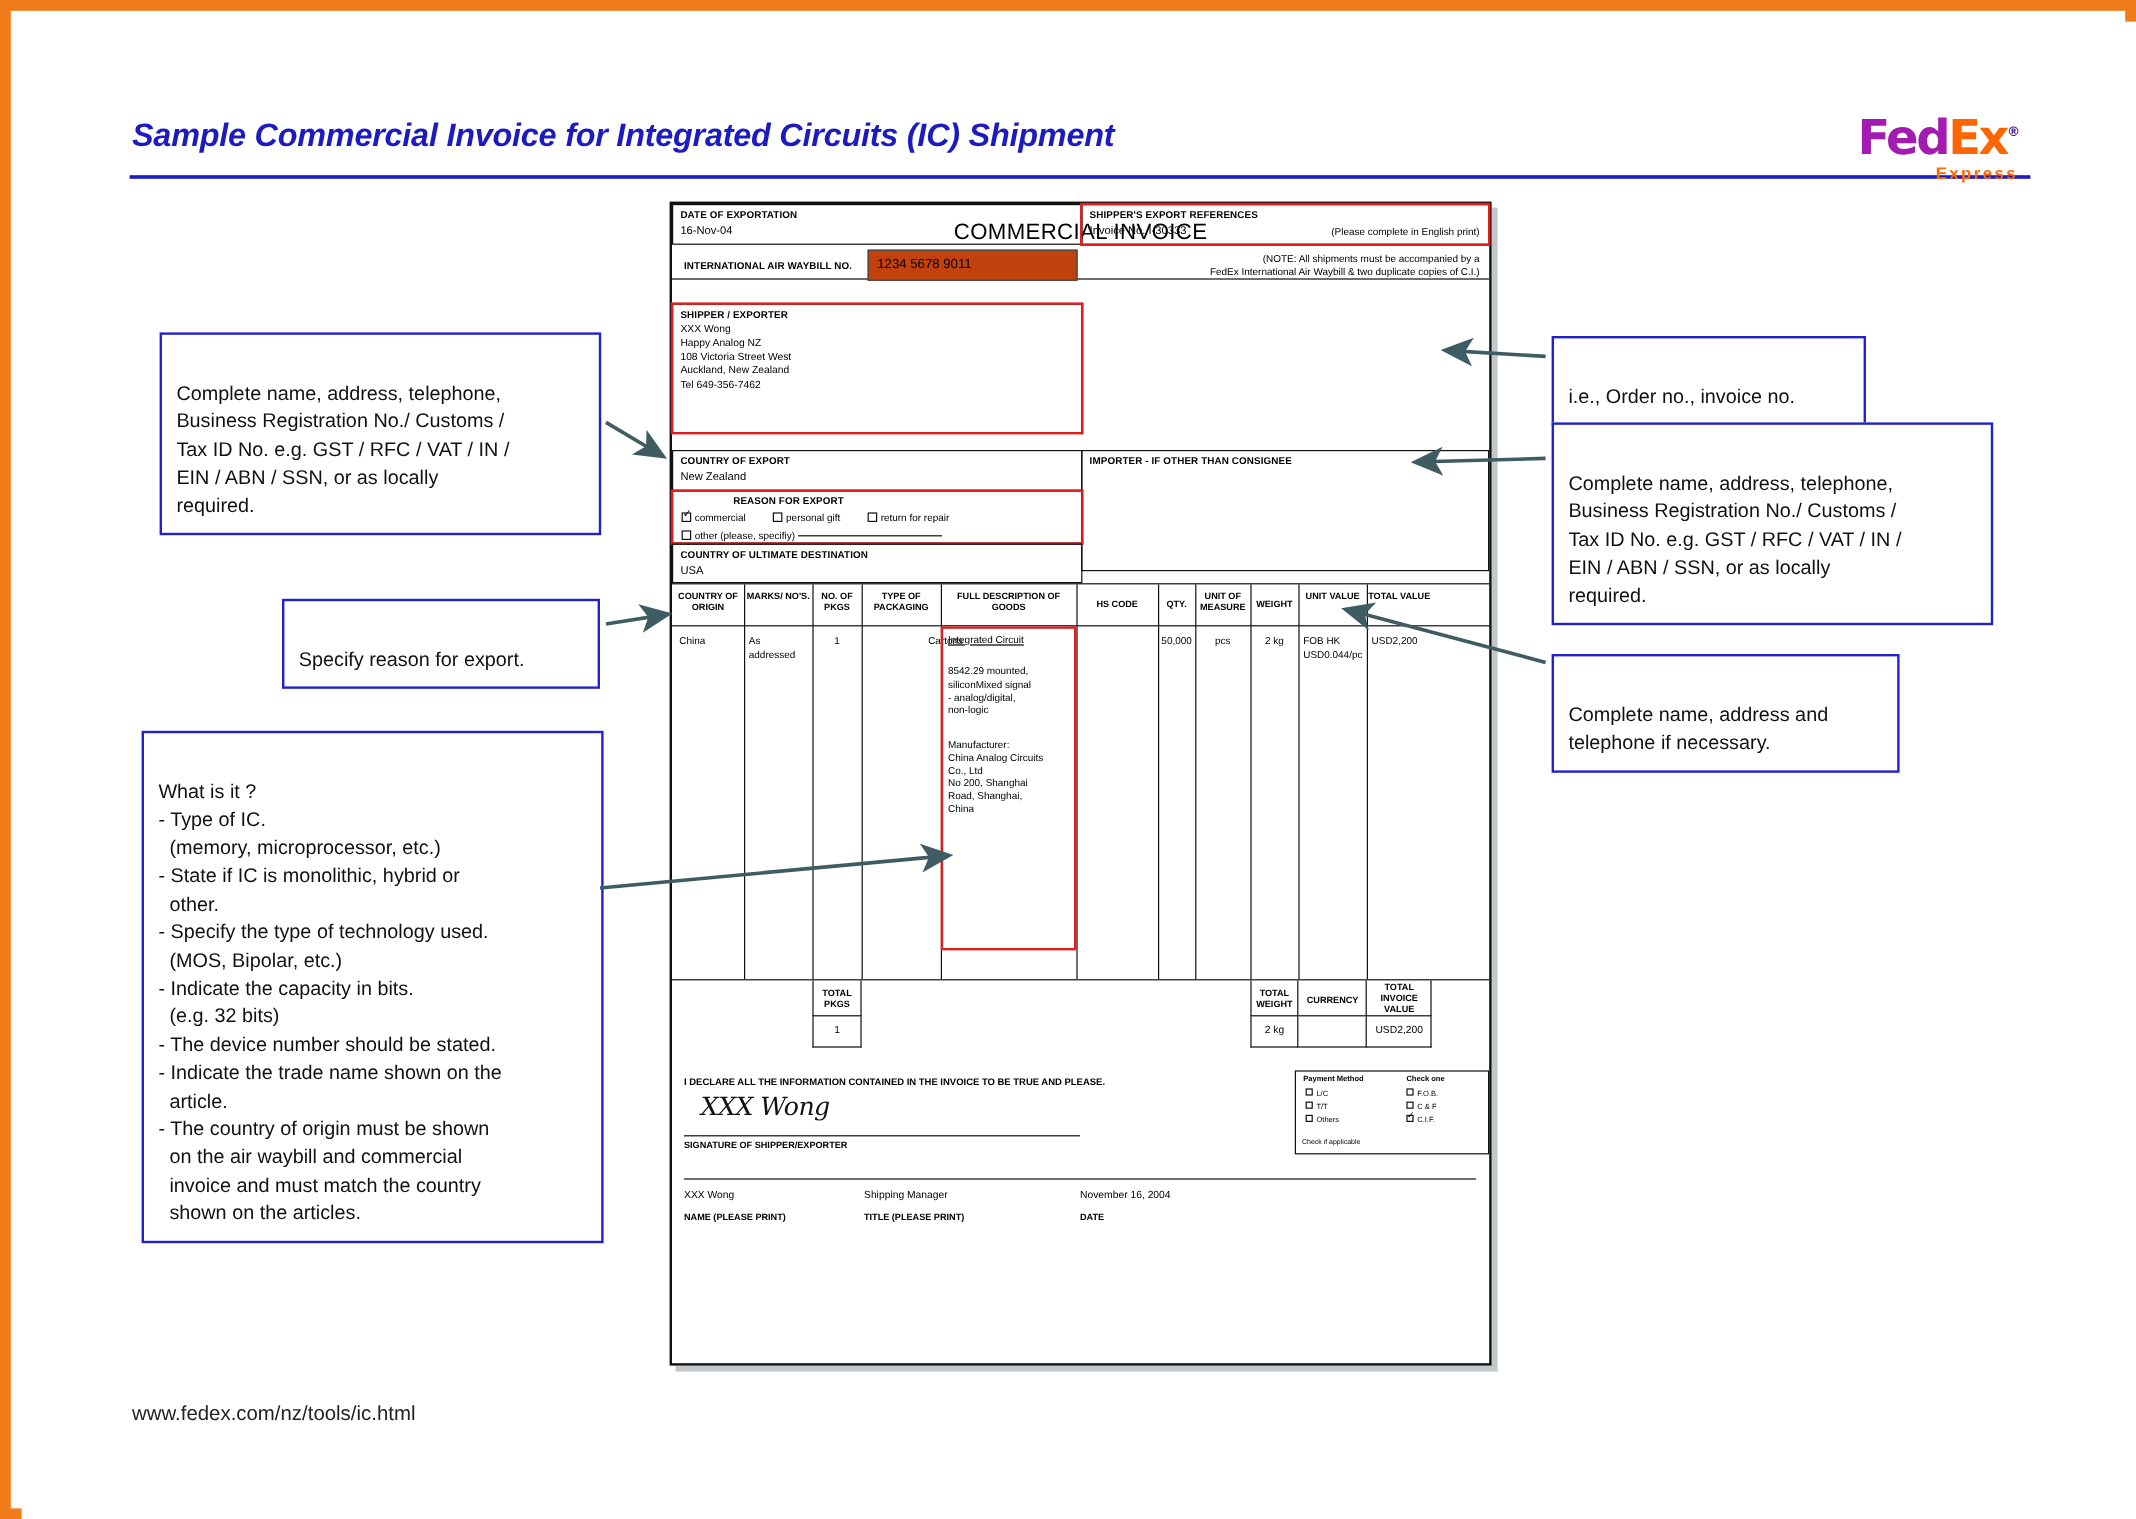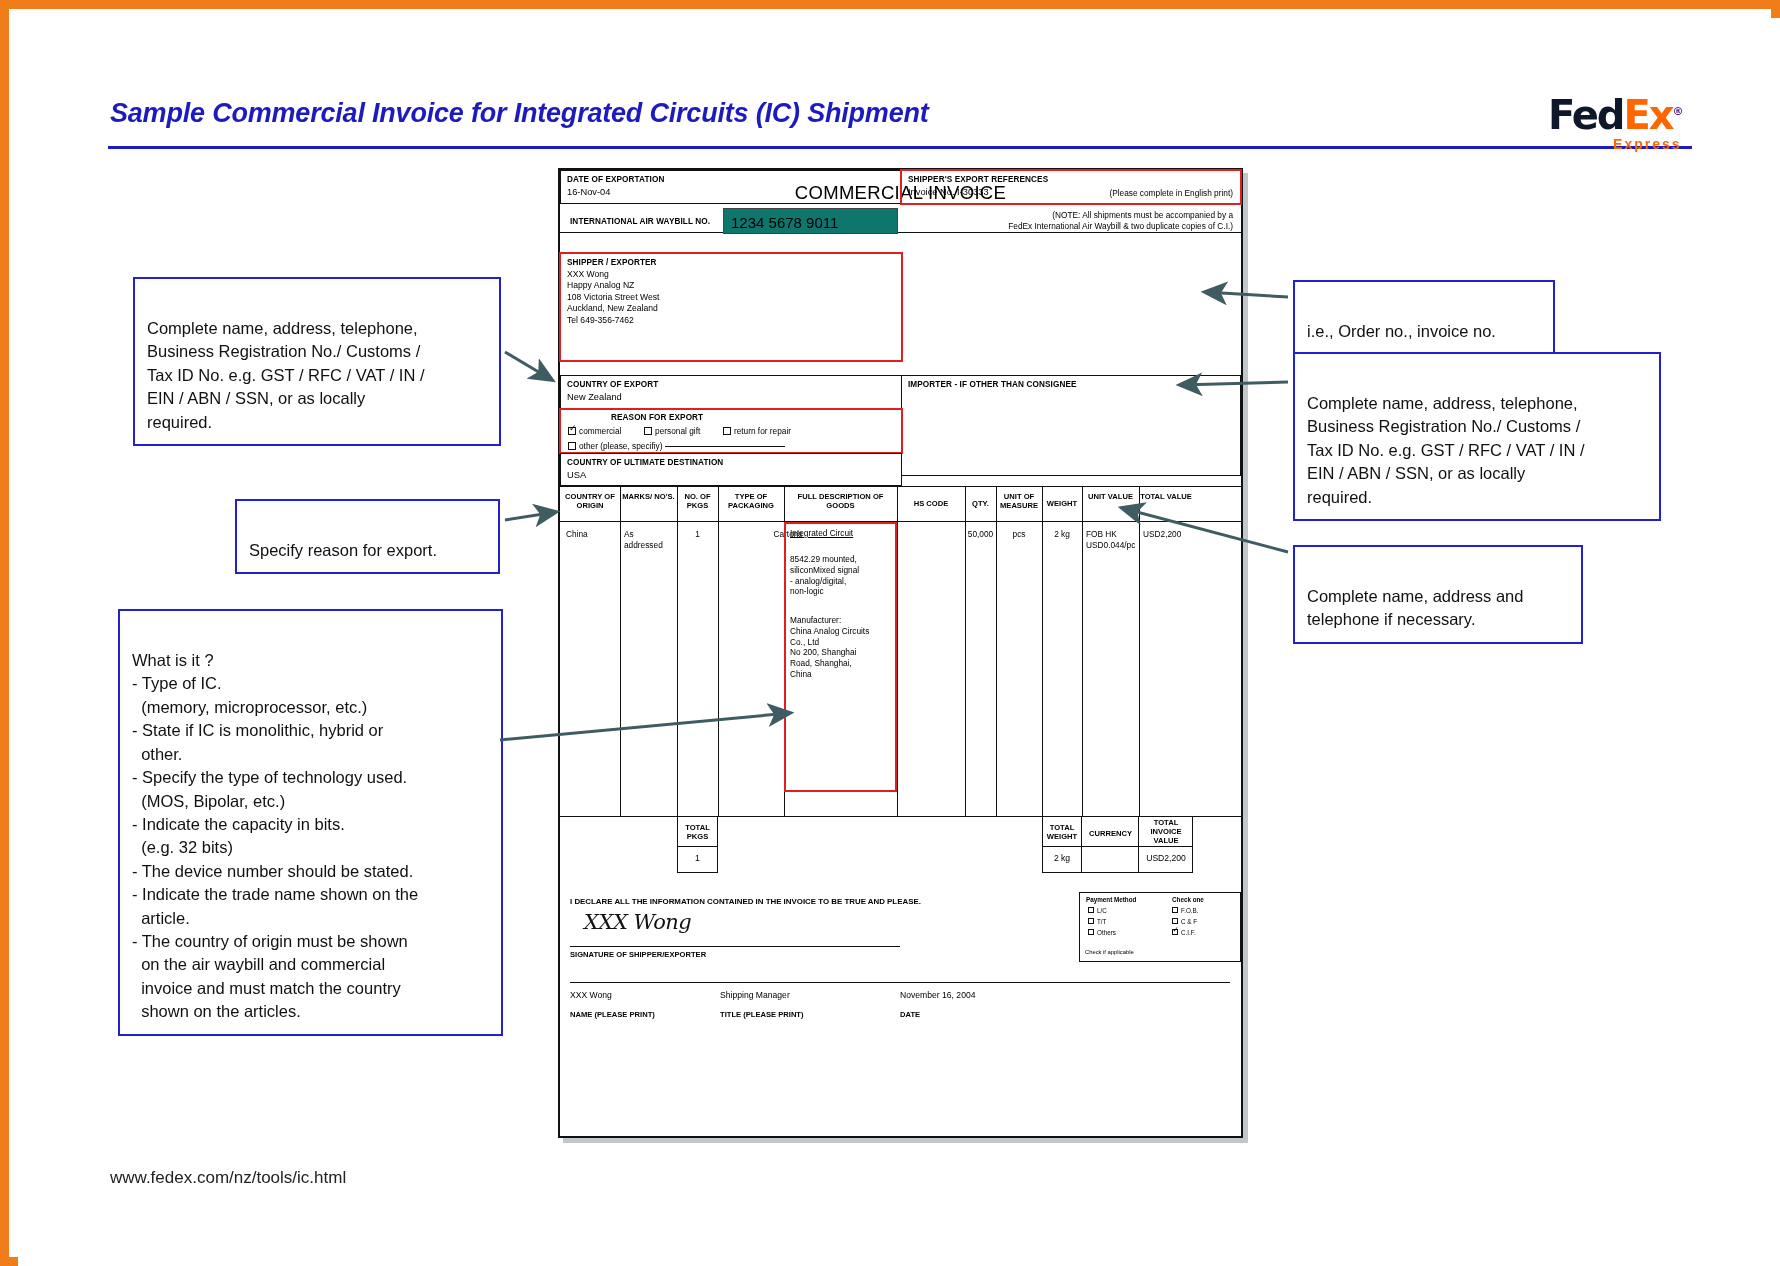--- a/index.html
+++ b/index.html
@@ -34,21 +34,21 @@
     background:#1b1bbf;
   }
   #fedex-logo {
     position:absolute; left:1548px; top:95px;
     text-align:right;
   }
   #fedex-logo .fx {
     font-size:40px; font-weight:bold; letter-spacing:-2px; line-height:1;
     font-family:"DejaVu Sans", sans-serif;
   }
-  #fedex-logo .fx .fed { color:#0f172a; }
+  #fedex-logo .fx .fed { color:#a21caf; }
   #fedex-logo .fx .ex  { color:#ff6600; }
   #fedex-logo .reg { font-size:11px; color:#4d148c; vertical-align:super; }
   #fedex-logo .express {
     color:#ff6600; font-size:14px; font-weight:bold; letter-spacing:2px;
     margin-top:1px;
   }
   #footer-url {
     position:absolute; left:110px; top:1168px;
     font-size:17px; color:#222;
   }
@@ -69,22 +69,22 @@
   #inv-title {
     position:absolute; left:0; right:0; top:12px; text-align:center;
     font-size:18.5px; letter-spacing:.3px;
   }
   #inv-please {
     position:absolute; right:8px; top:18px; font-size:8.3px;
   }
   #awb-label { position:absolute; left:10px; top:47px; }
   #awb-box {
     position:absolute; left:163px; top:38px; width:175px; height:26px;
-    border:1.5px solid #444; background:#0f766e;
-    padding:5px 0 0 7px; font-size:15px;
+    border:1.5px solid #444; background:#c2410c;
+    padding:5px 0 0 7px; font-size:11px;
   }
   #awb-note {
     position:absolute; right:8px; top:40px; text-align:right;
     font-size:8.3px; line-height:1.35;
   }
 
   
   .cell { position:absolute; }
   .cell .lbl { position:absolute; left:6px; top:4px; }
   .cell .val { position:absolute; left:6px; top:16px; }

